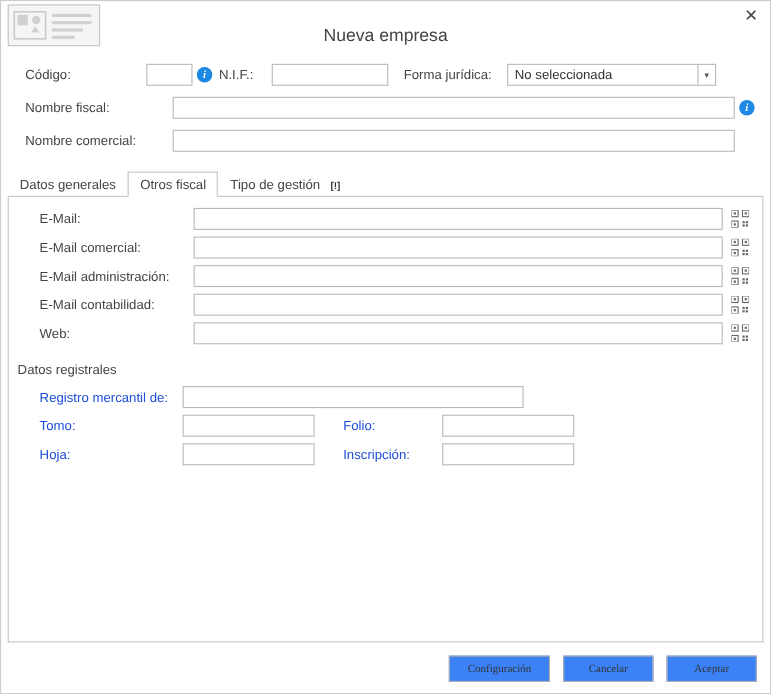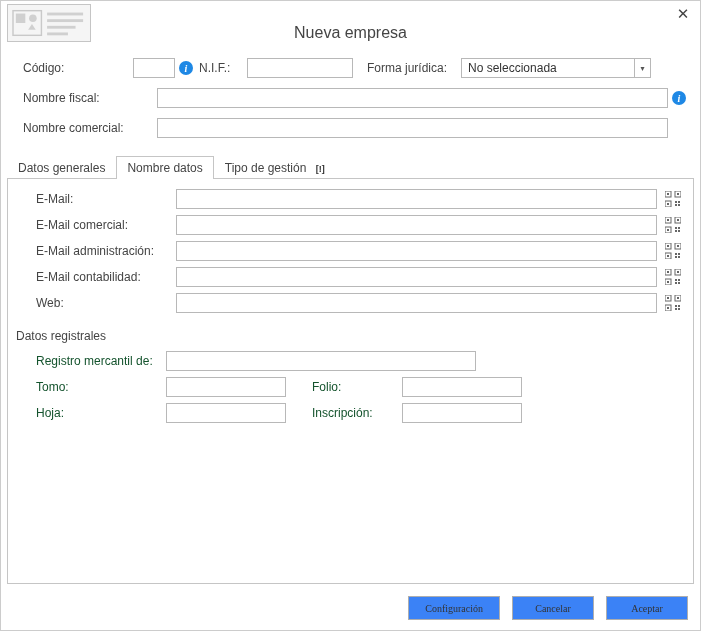--- a/index.html
+++ b/index.html
@@ -205,21 +205,21 @@
   }
   .qr svg { width: 16px; height: 16px; }
 
   .reg-grid {
     display: grid;
     grid-template-columns: 130px 120px 26px 90px 120px;
     row-gap: 6px;
     align-items: center;
     padding-left: 24px;
   }
-  .reg-grid .glab { color: #14532d; }
+  .reg-grid .glab { color: #1d4ed8; }
   .reg-grid input { width: 100%; }
 
   
   .footer {
     display: flex;
     justify-content: flex-end;
     gap: 12px;
     padding: 6px 12px 10px 12px;
   }
   .btn {
@@ -278,21 +278,21 @@
       <span class="lbl" style="width:118px;padding-left:8px;">Nombre comercial:</span>
       <input type="text" style="flex: 1 1 0%; margin-left: 24px; margin-right: 18px;" value="">
     </div>
   </div>
 
   <div class="tabstrip">
     <div class="tab">
       <span>Datos generales</span>
     </div>
     <div class="tab active">
-      <span>Nombre datos</span>
+      <span>Otros fiscal</span>
     </div>
     <div class="tab">
       <span>Tipo de gestión</span>
       <span class="warn">[!]</span>
     </div>
   </div>
 
   <div class="tabcontent">
 
 

